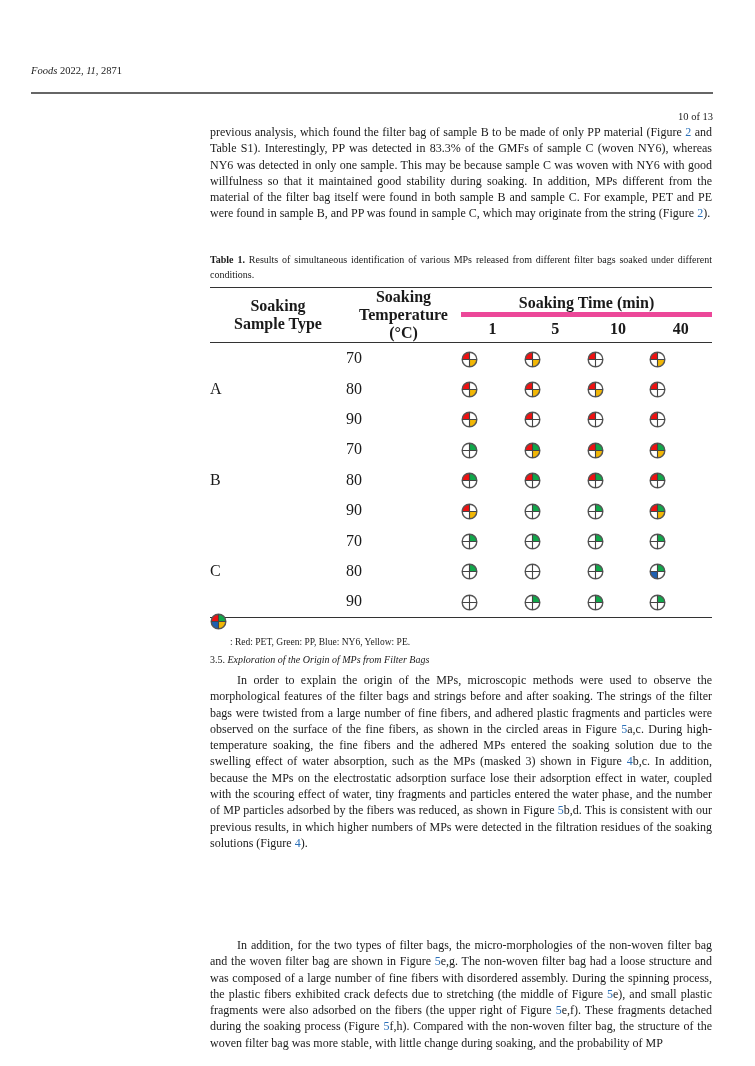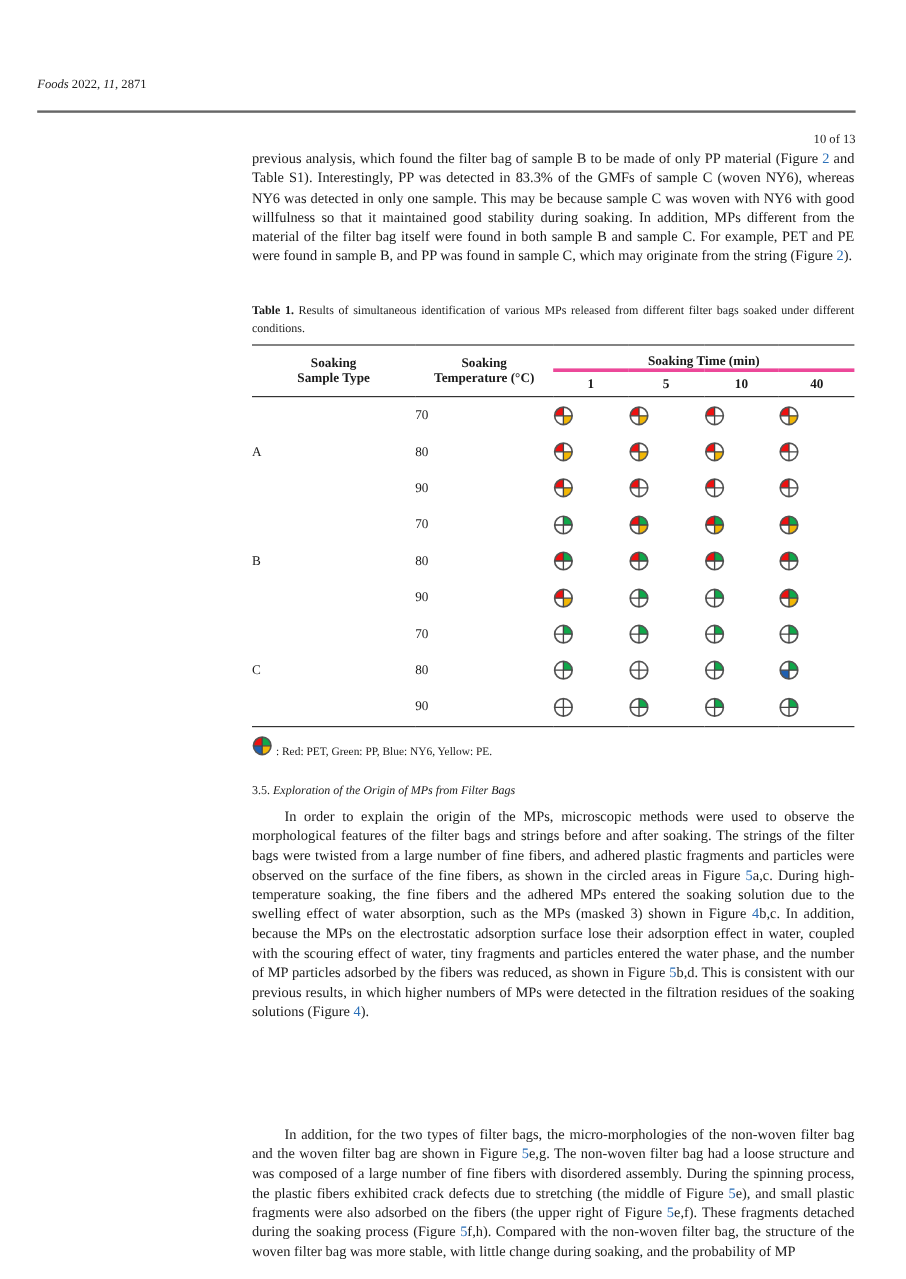--- a/index.html
+++ b/index.html
@@ -25,34 +25,34 @@
     text-align: justify;
   }
   .p1 { top: 124px; }
   a.ref { color: #2a6fb8; text-decoration: none; }
   .caption {
     position: absolute; left: 210px; top: 253px; width: 502px;
     font-family: "Liberation Serif", serif; font-size: 10px; line-height: 14.5px; text-align: justify;
   }
   .caption b { font-weight: bold; }
   .table-wrap { position: absolute; left: 210px; top: 287px; width: 502px; }
-  table { width: 100%; border-collapse: collapse; font-family: "Liberation Serif", serif; font-size: 11px; }
+  table { width: 100%; border-collapse: collapse; font-family: "Liberation Serif", serif; font-size: 16px; }
   .rule-top { border-top: 1.5px solid #333; }
   th { font-weight: bold; padding: 0; text-align: center; }
   .hdr-row1 th { height: 19px; vertical-align: bottom; }
   .hdr-row2 th { height: 20px; vertical-align: middle; }
-  .span-rule { border-bottom: 3px solid #ec4899; }
+  .span-rule { border-bottom: 5px solid #ec4899; }
   .hdr-row2 { border-bottom: 1.5px solid #333; }
   td { text-align: left; padding: 0; height: 30.4px; vertical-align: middle; }
   td.sample { font-weight: normal; }
   .col-sample { width: 136px; }
   .col-temp { width: 115px; }
   .last-row td { border-bottom: 1.5px solid #333; }
   .legend { position: absolute; left: 210px; top: 613px; font-family: "Liberation Serif", serif; font-size: 9.5px; }
-  .legend .txt { position: absolute; left: 20px; top: 9px; white-space: nowrap; }
+  .legend .txt { position: absolute; left: 20px; top: 24px; white-space: nowrap; }
   .section-title {
     position: absolute; left: 210px; top: 654px; font-family: "Liberation Serif", serif;
     font-style: italic; font-size: 10px;
   }
   .section-title .n { font-style: normal; }
   .p2 { top: 672px; }
   .p3 { top: 897px; margin-top: 40px; }
   .indent { text-indent: 27px; display: block; }
   svg.mp { display: inline-block; vertical-align: middle; }
 </style>

